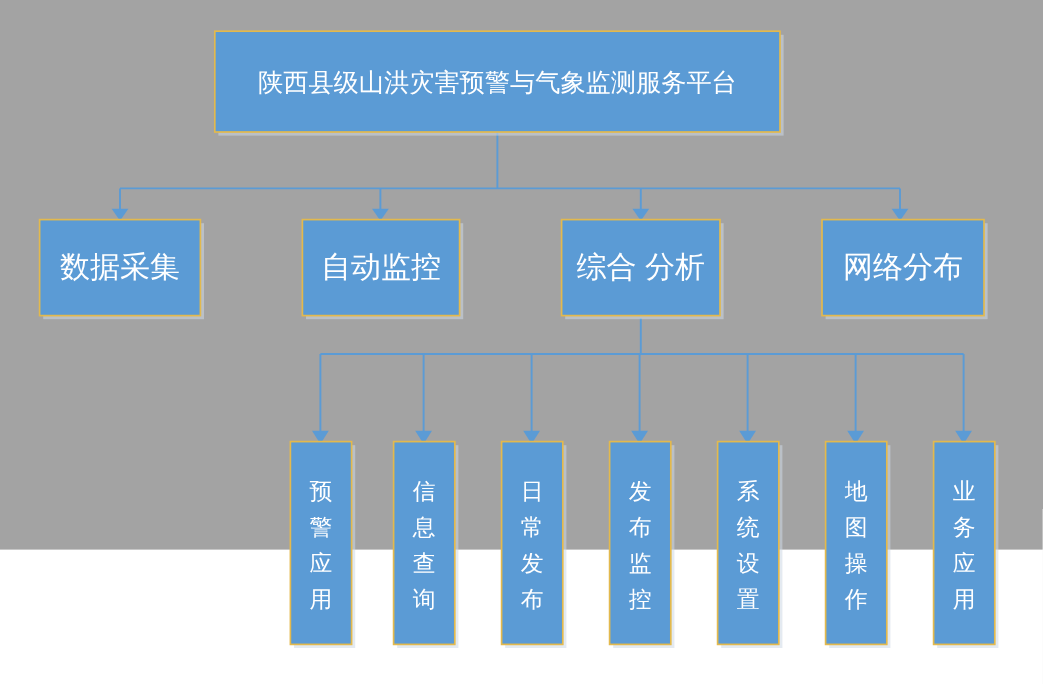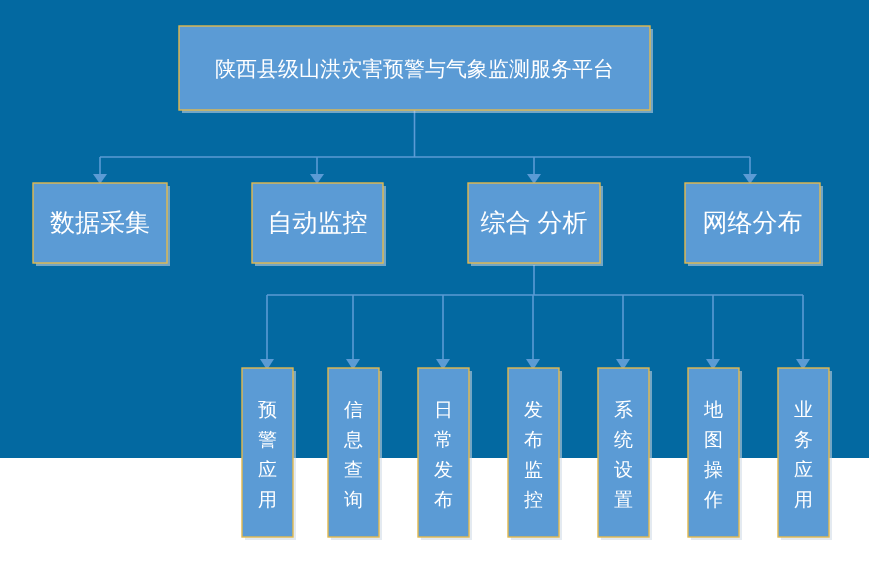--- a/index.html
+++ b/index.html
@@ -10,21 +10,21 @@
   body {
     width: 869px;
     height: 570px;
     overflow: hidden;
     font-family: "Liberation Sans", "DejaVu Sans", sans-serif;
   }
   #diagram-root {
     position: relative;
     width: 869px;
     height: 458px;
-    background: #0369a1;
+    background: #a3a3a3;
   }
   svg#org-chart {
     position: absolute;
     top: 0;
     left: 0;
     width: 869px;
     height: 570px;
     display: block;
   }
   .node-box {

